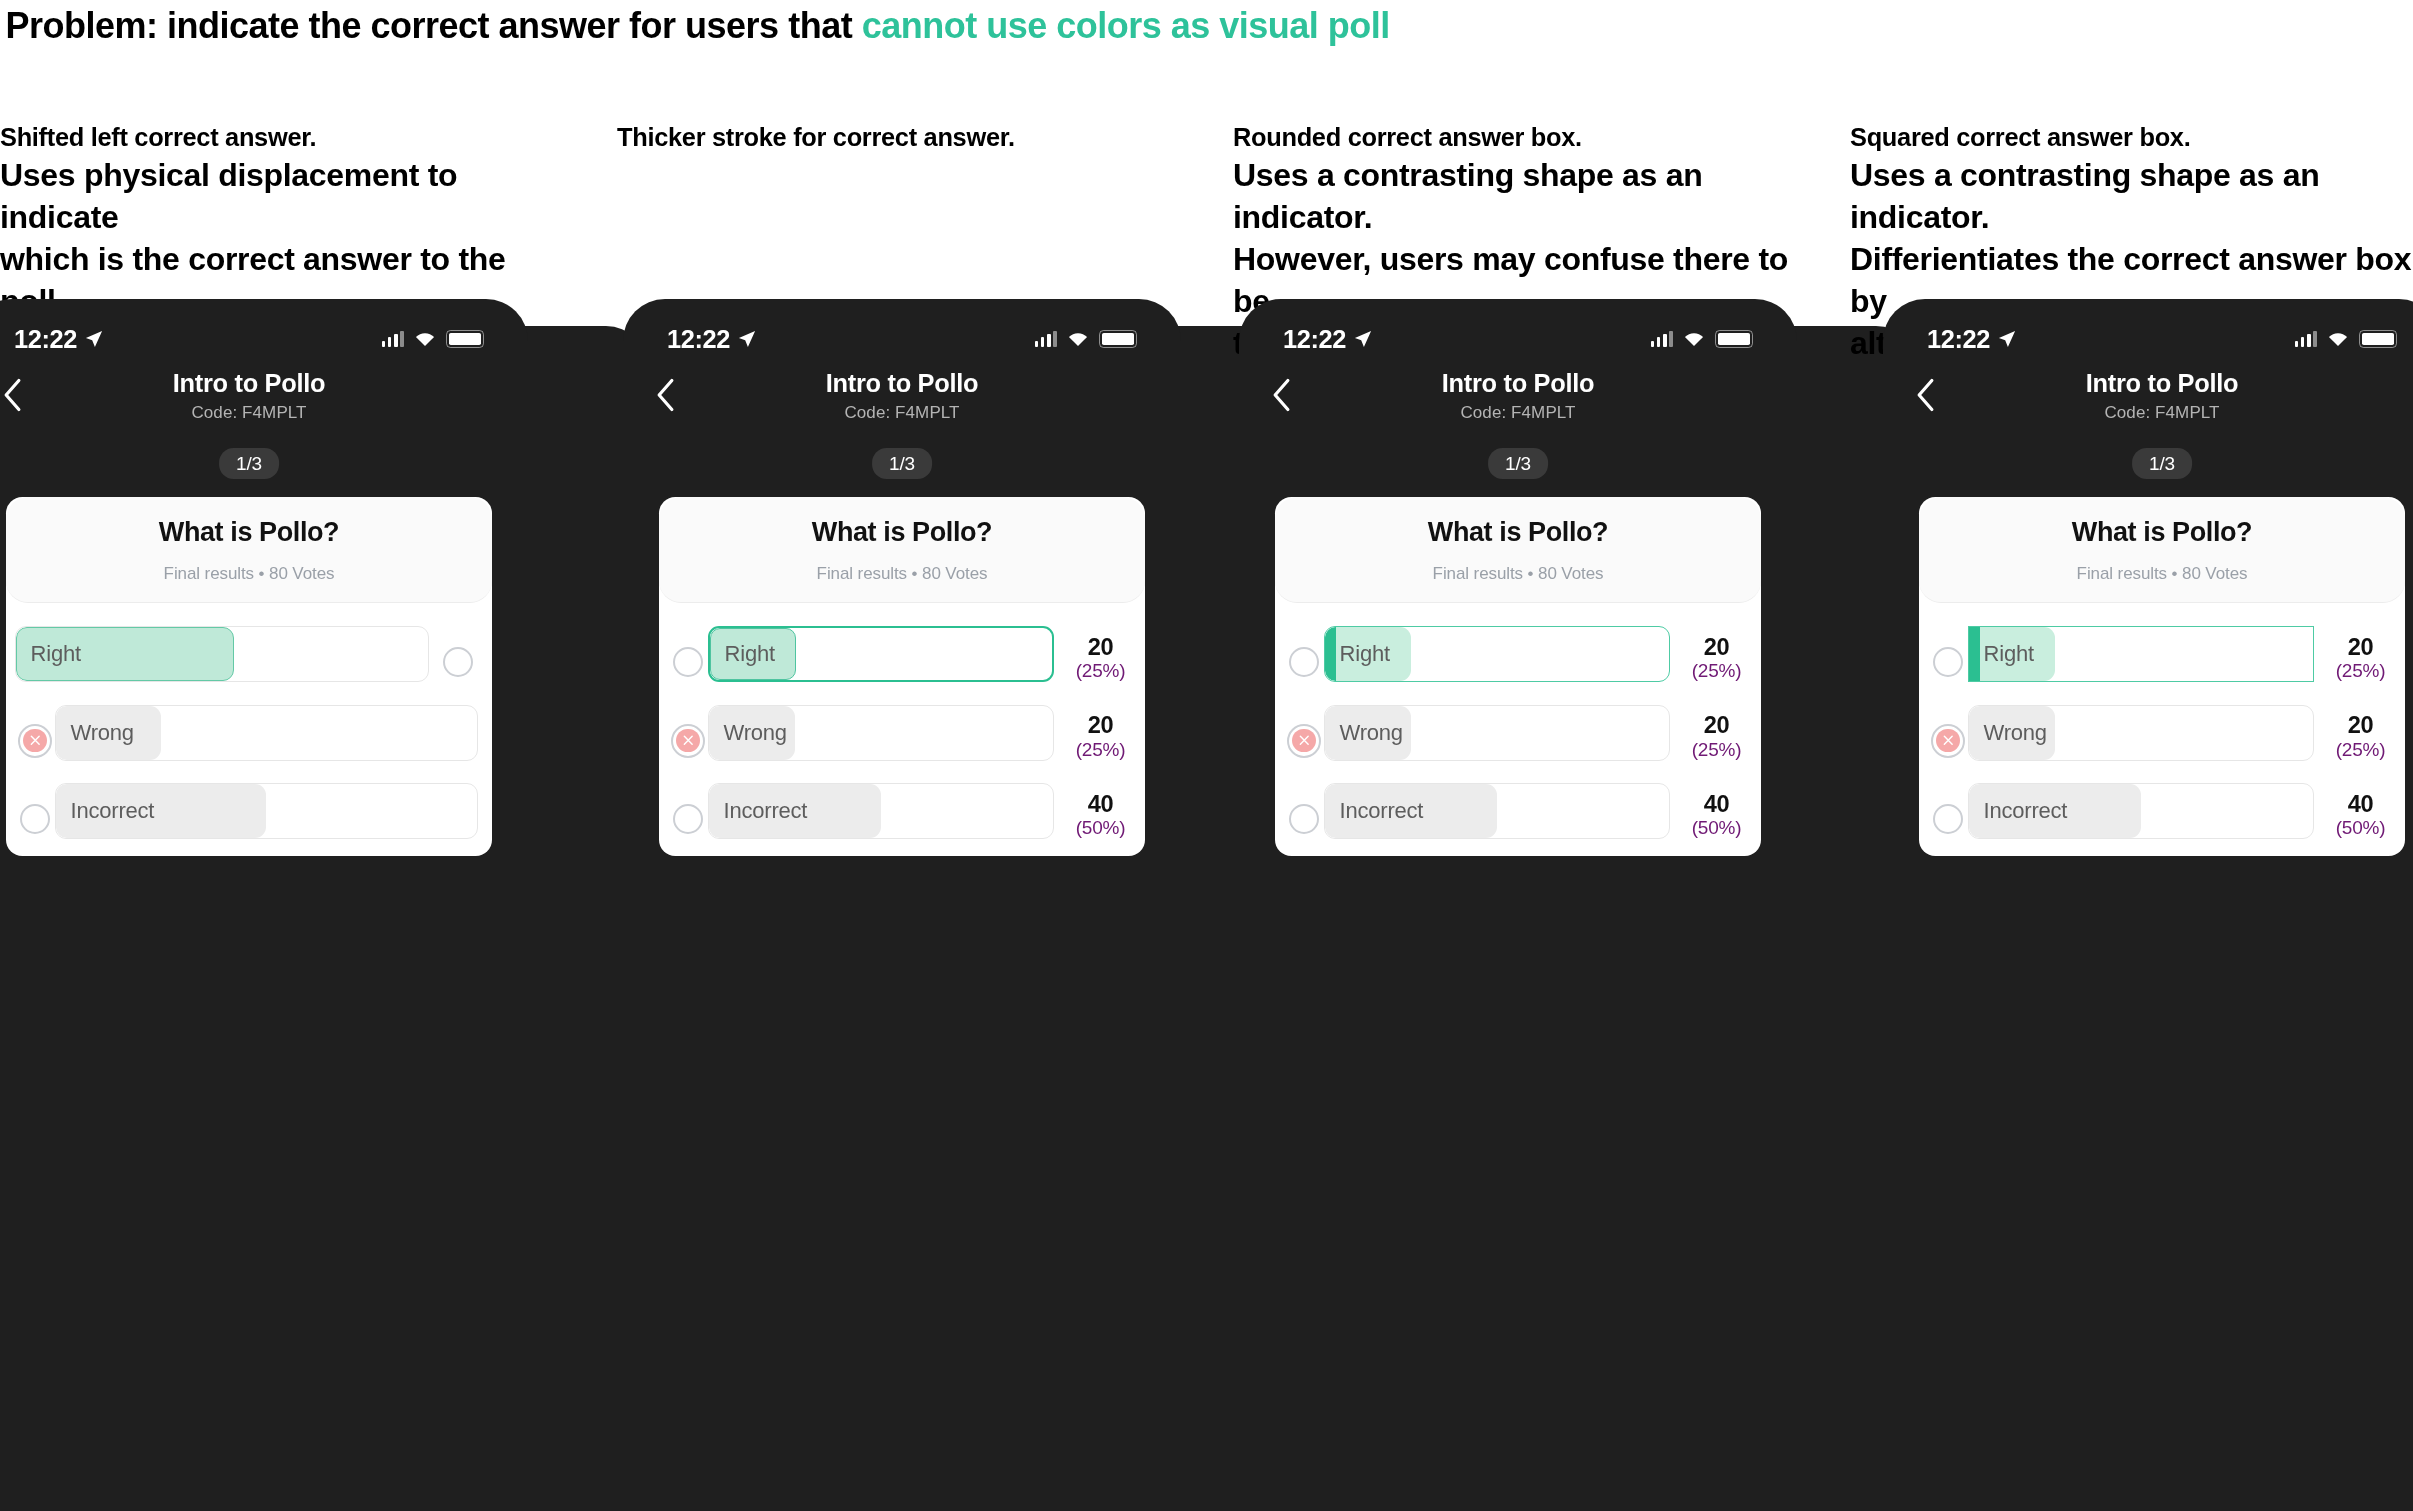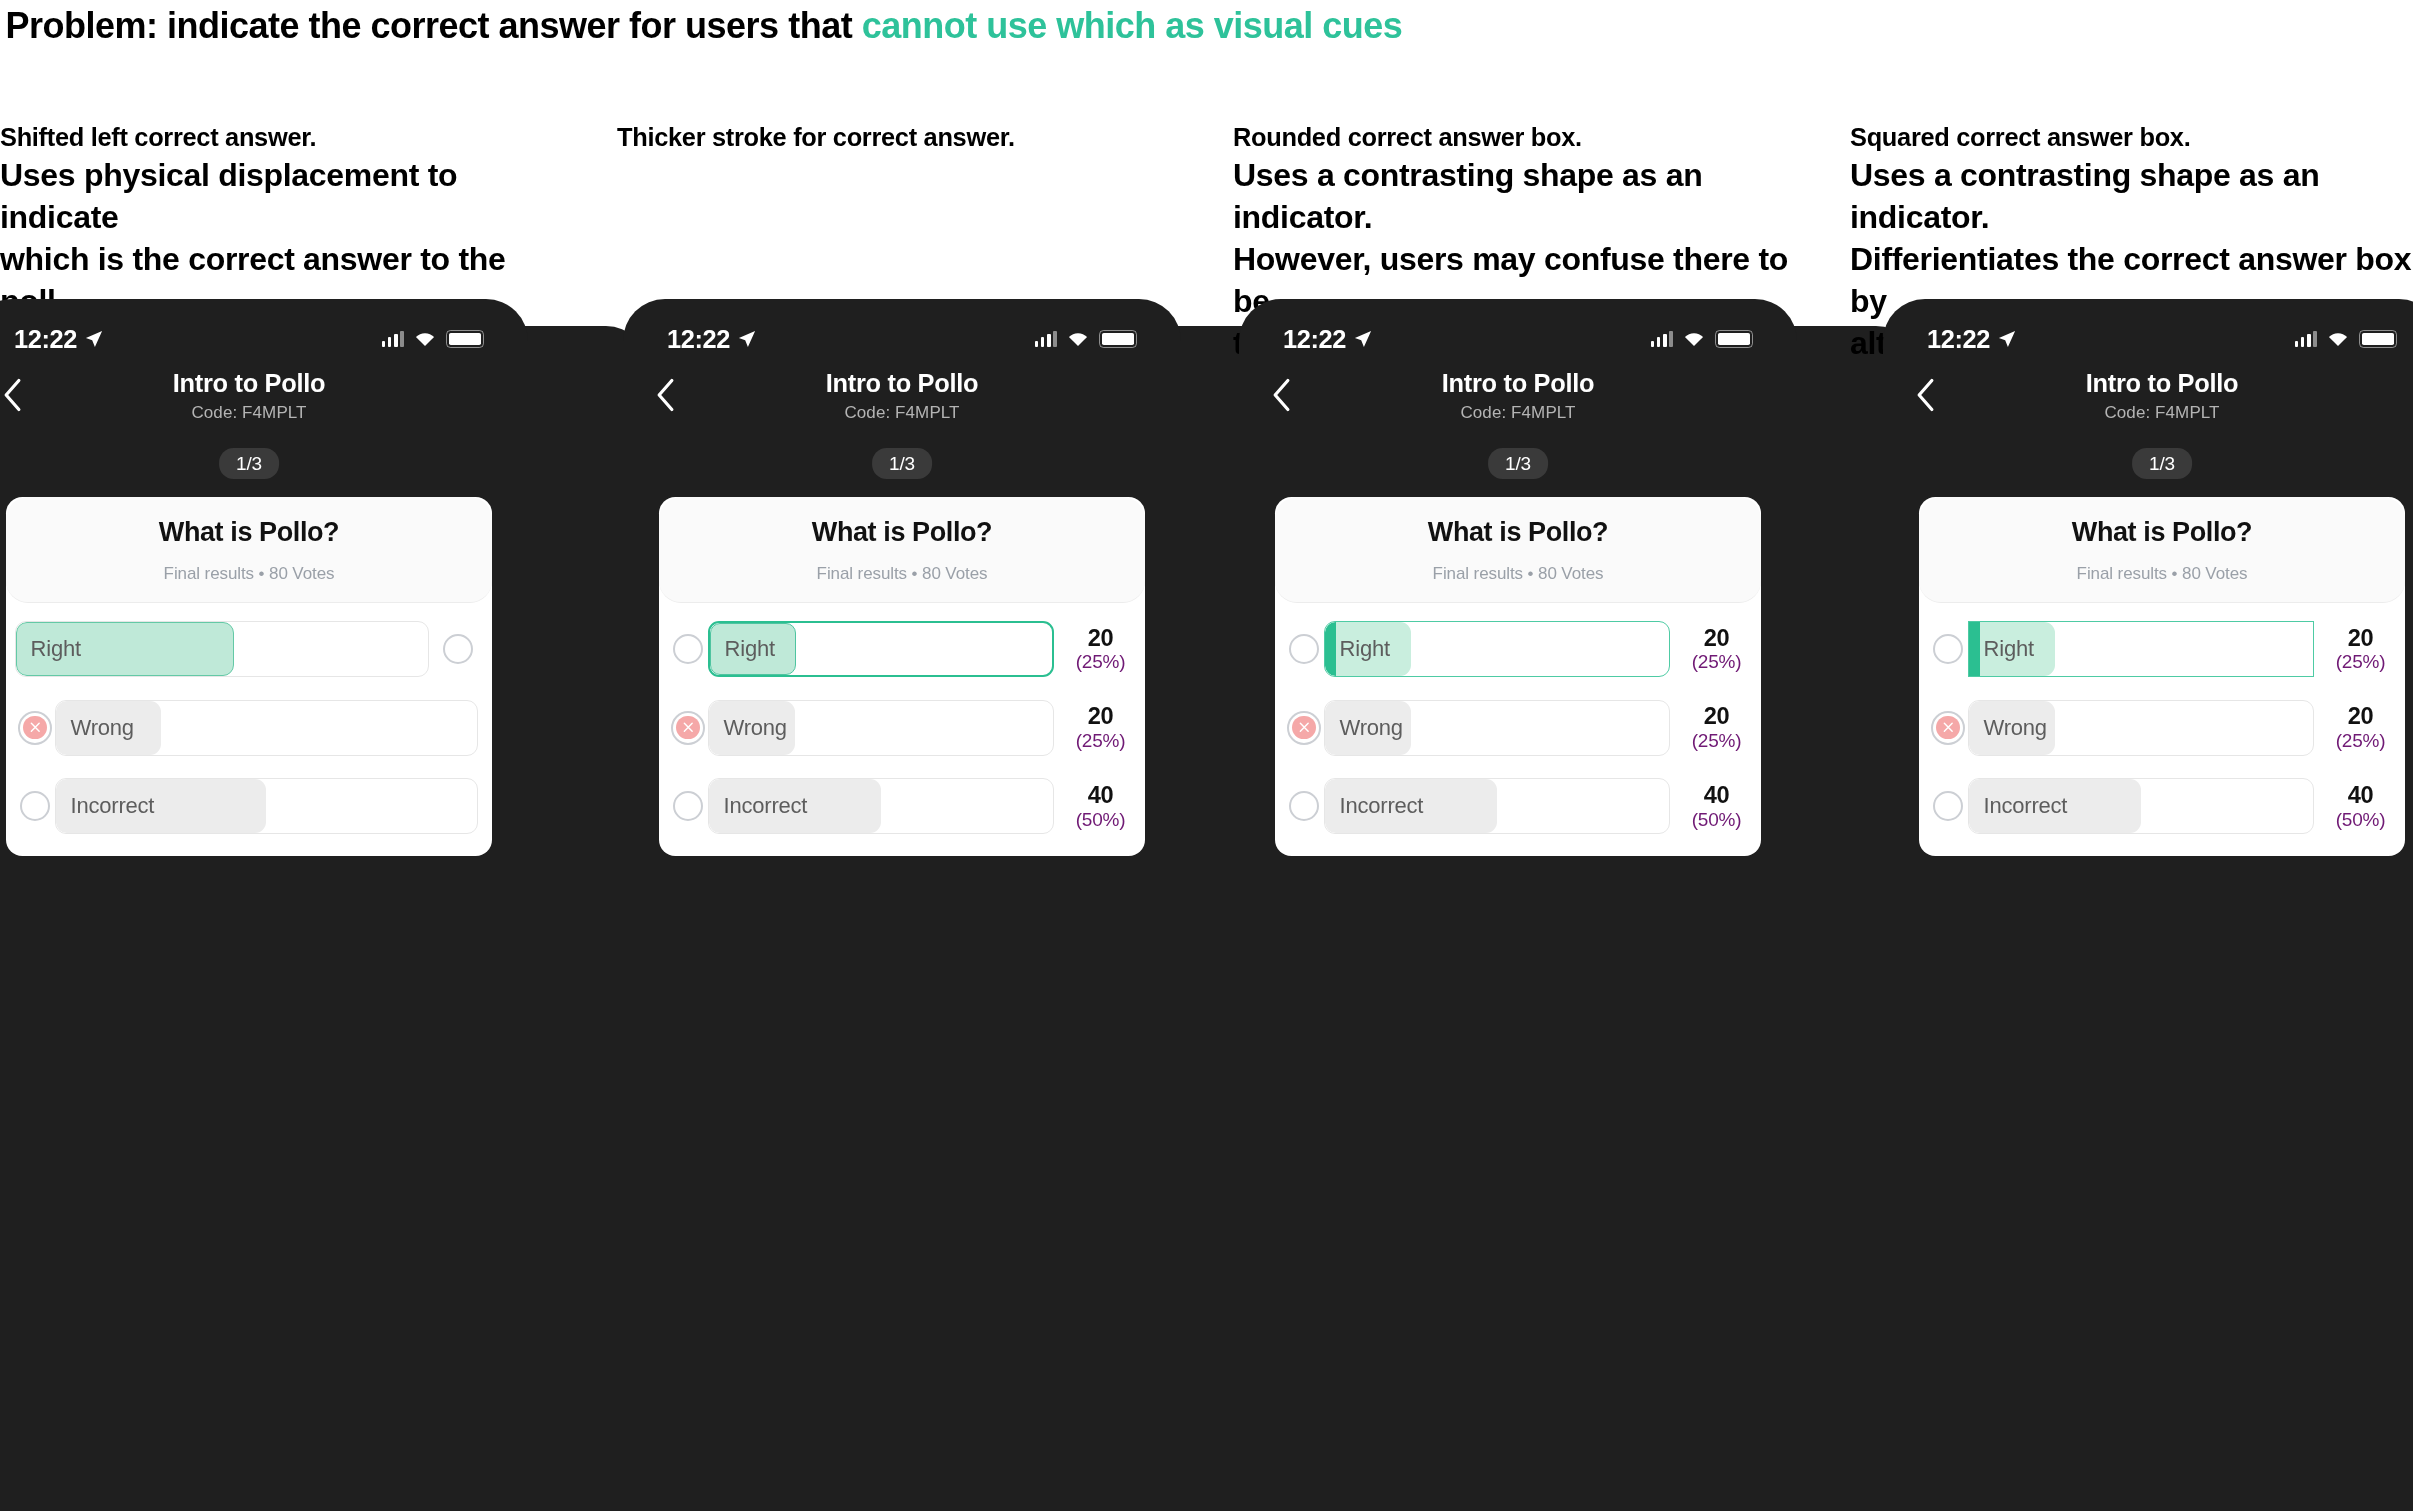--- a/index.html
+++ b/index.html
@@ -231,21 +231,21 @@
     font-size: 17px;
     color: #9aa0a8;
     font-weight: normal;
     letter-spacing: -0.1px;
   }
   .poll-body { padding: 12.7px 0 16.3px; }
 
   
   .opt-row {
     display: flex;
-    align-items: center;
+    align-items: flex-end;
     height: 66px;
     margin-bottom: 12.7px;
     padding-left: 9px;
     padding-right: 9px;
   }
   .opt-row:last-child { margin-bottom: 0; }
 
   .marker {
     width: 40px;
     height: 40px;
@@ -359,21 +359,21 @@
   }
   .v-square .opt-row.correct .fill {
     background: #C9EEDE;
     border-radius: 0 11px 11px 0;
     border-left: 11.8px solid #2BBF91;
   }
 </style>
 </head>
 <body>
 
-<div class="problem-title"><span>Problem: indicate the correct answer for users that </span><span class="accent">cannot use which as visual cues</span></div>
+<div class="problem-title"><span>Problem: indicate the correct answer for users that </span><span class="accent">cannot use colors as visual poll</span></div>
 
 <div class="columns">
 
   <div class="column col-0">
     <div class="col-head">
       <div class="col-head-title">Shifted left correct answer.</div>
       <div class="col-head-desc">Uses physical displacement to indicate
 which is the correct answer to the poll.
 May look strange if you chose correctly.</div>
     </div>

